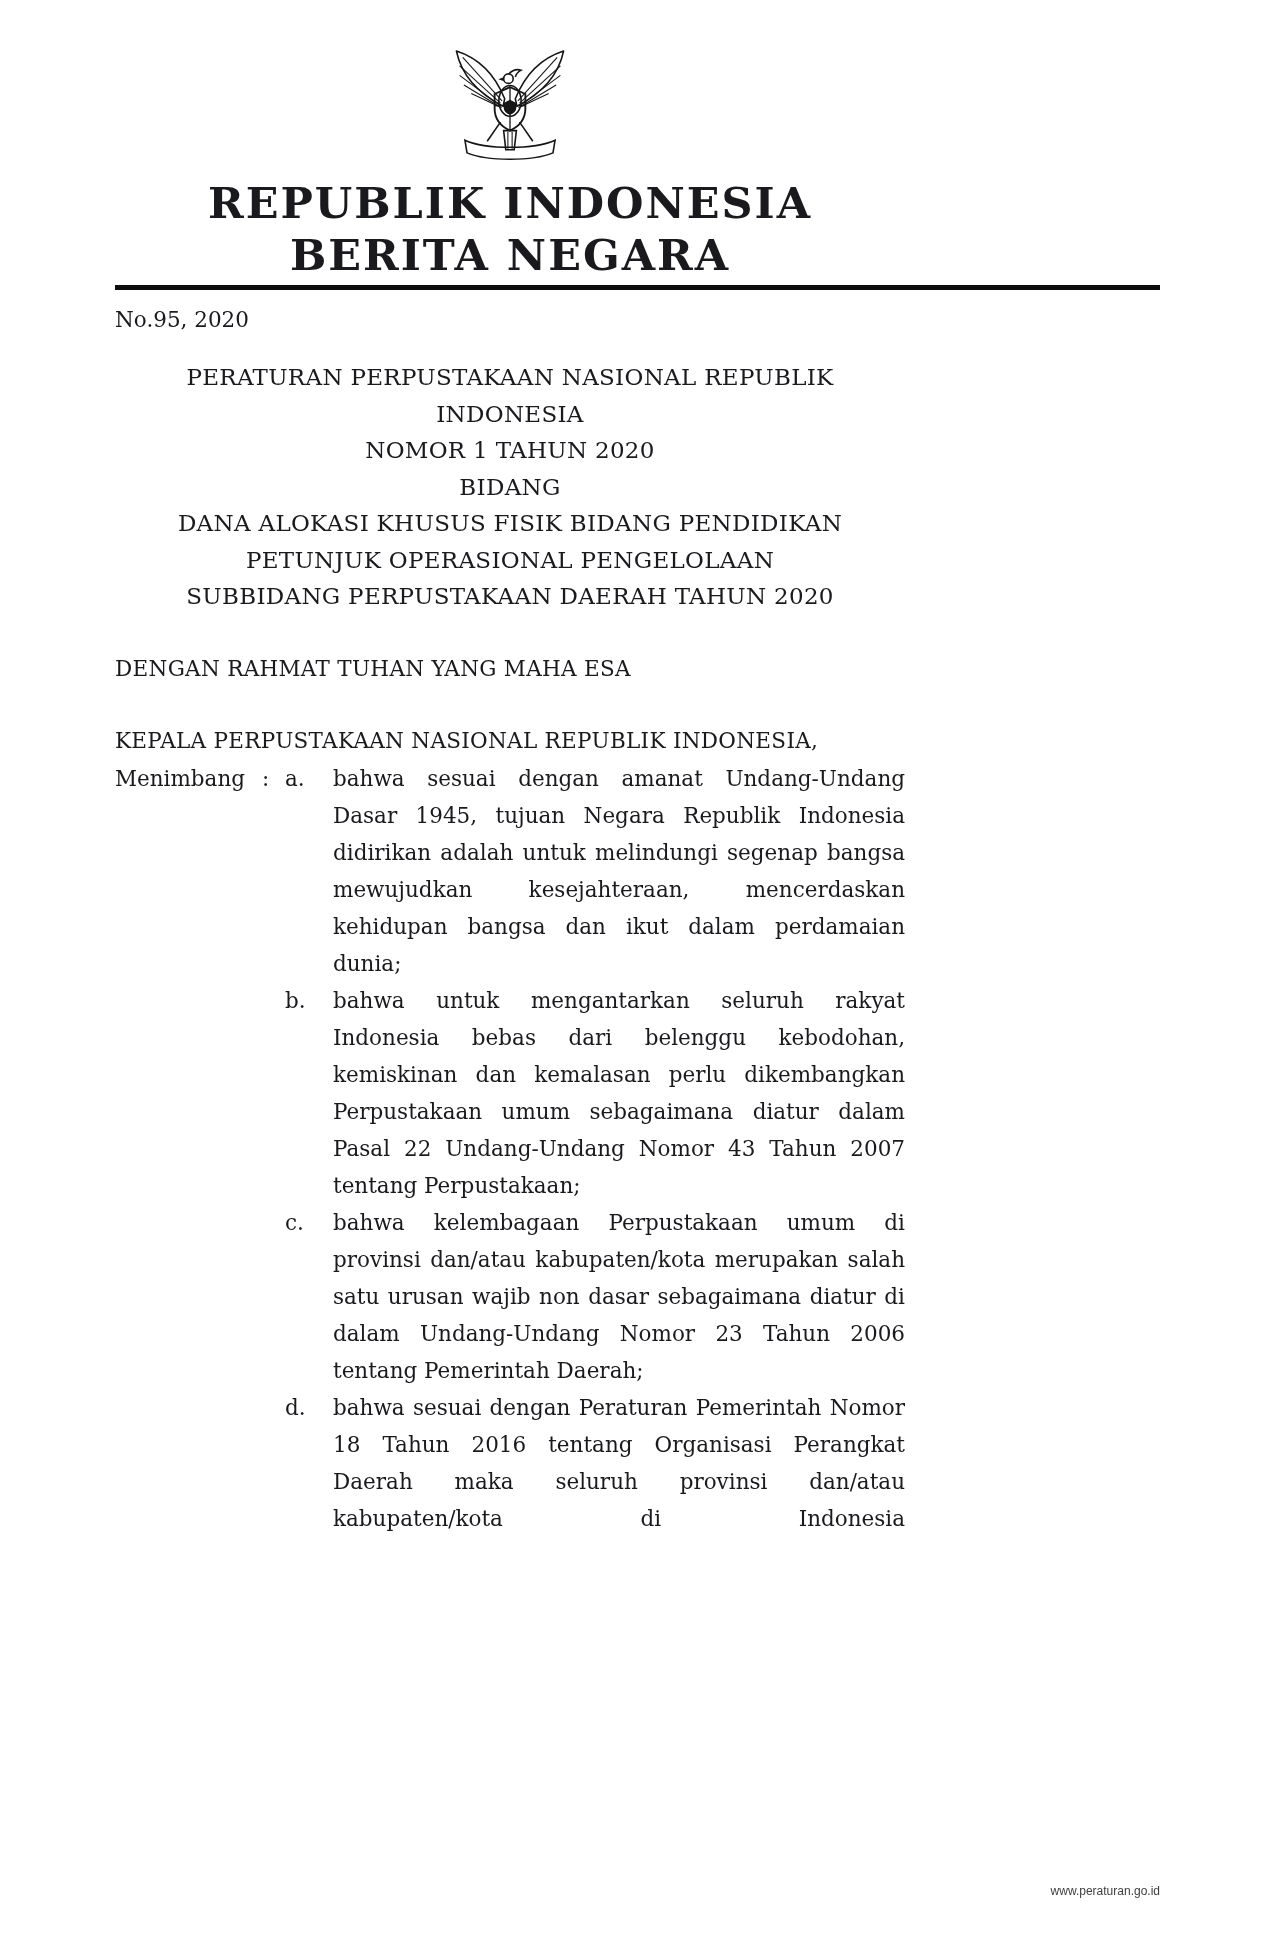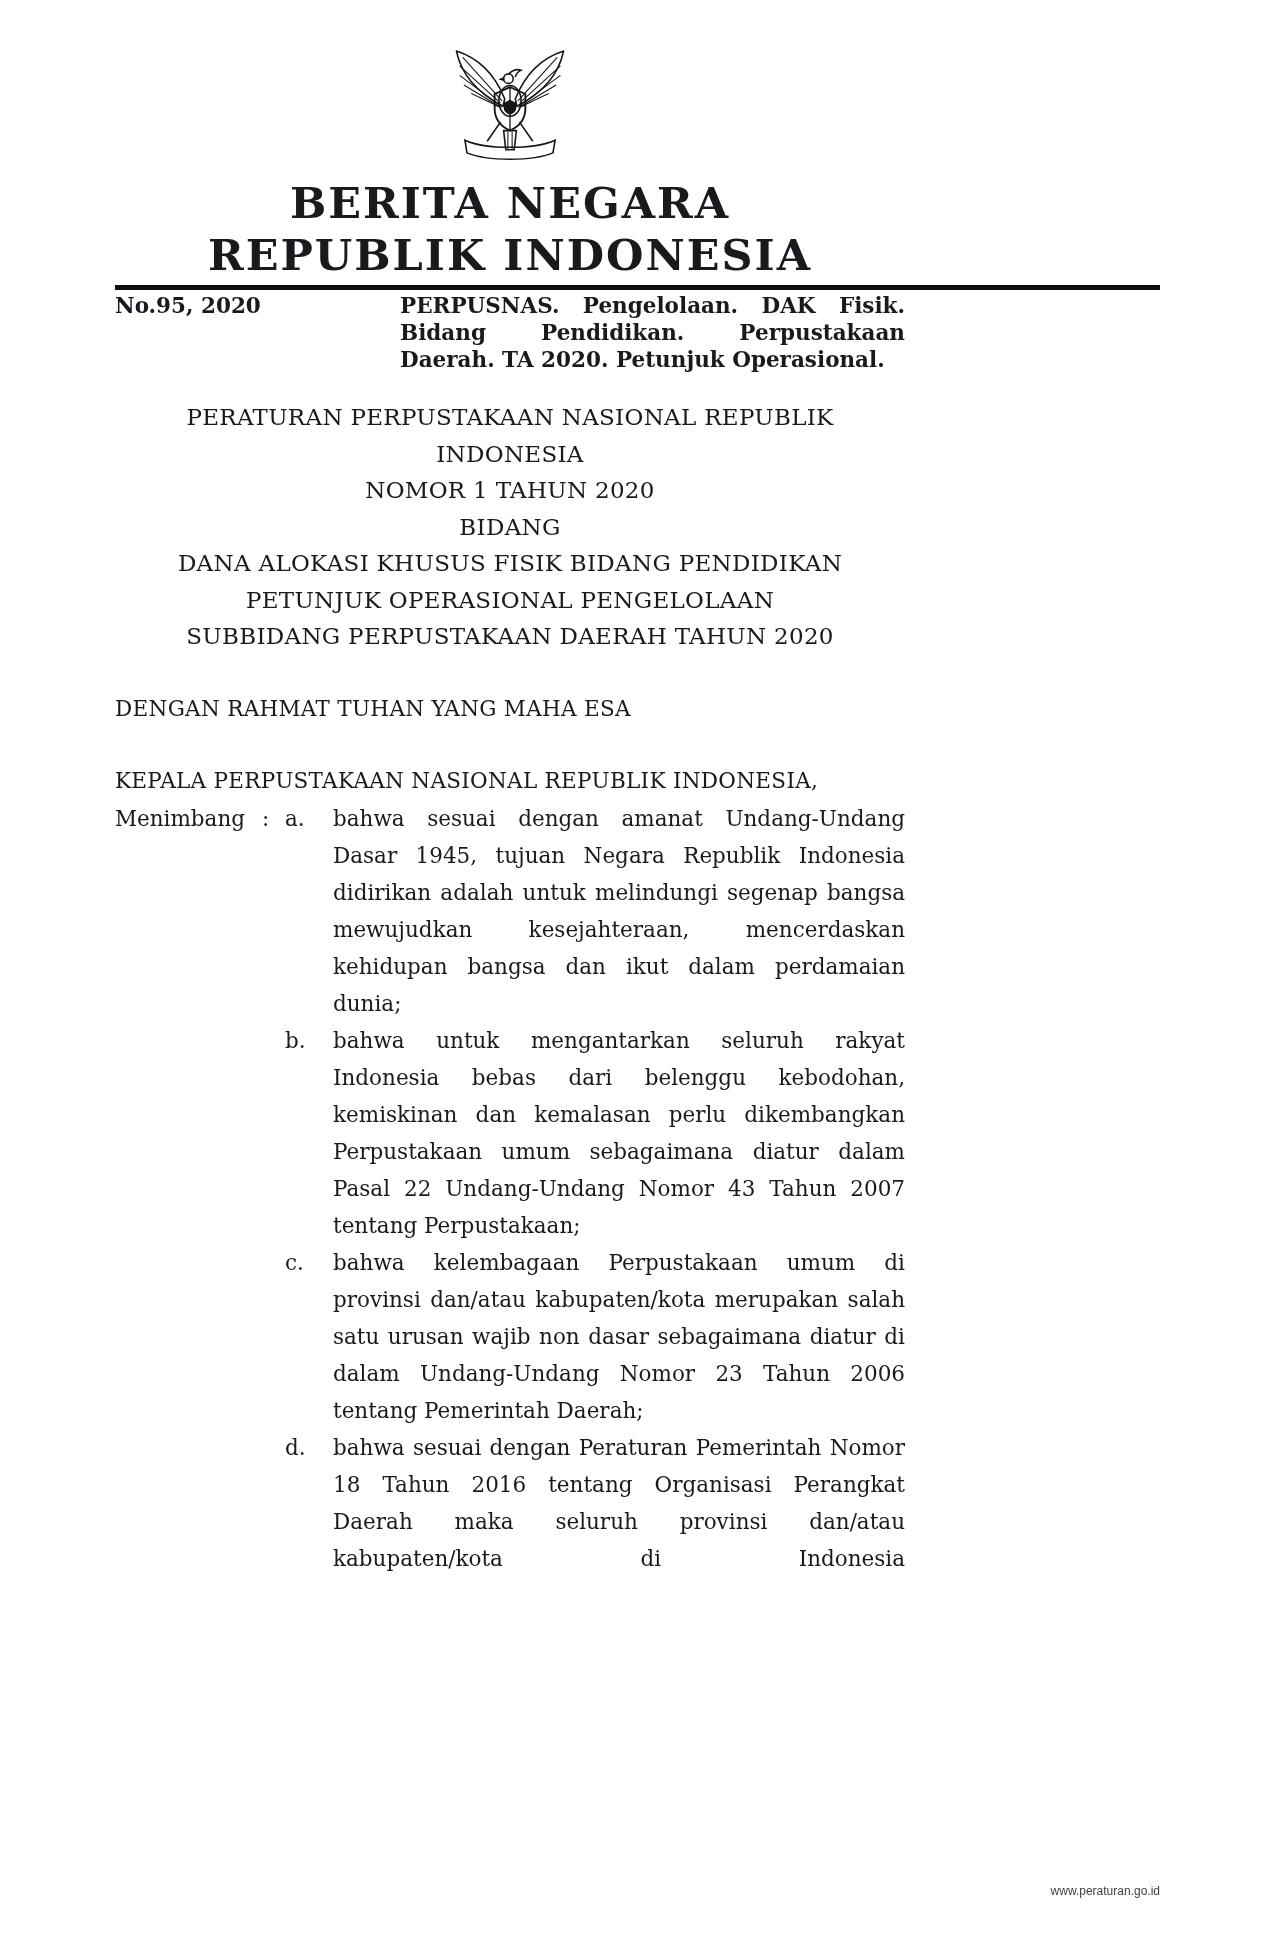--- a/index.html
+++ b/index.html
@@ -37,22 +37,21 @@
     margin-left:115px;
     width:1045px;
     height:5px;
     background:var(--rule);
     margin-top:4px;
   }
   .hdr-row{
     margin-left:115px;
     width:790px;
     display:flex;
-    margin-top:2px;
-    font-weight:bold;
+    margin-top:16px;
   }
   .hdr-no{
     flex:0 0 285px;
     font-size:21.5px;
     line-height:27px;
   }
   .hdr-subject{
     flex:1 1 auto;
     font-size:21.5px;
     line-height:27px;
@@ -148,29 +147,28 @@
 
         <path d="M103 178 L127 178 L123 214 L107 214 Z" fill="#ffffff" class="ln" stroke-width="3"></path>
         <g class="ln" stroke-width="2">
             <path d="M111 180 V 212"></path>
             <path d="M119 180 V 212"></path>
           </g>
 
         <path d="M30 196 C 70 214, 160 214, 200 196 L 196 220 C 158 236, 72 236, 34 220 Z" fill="#ffffff" class="ln" stroke-width="3"></path>
       </svg>
     </div>
+    <div class="mast-title">REPUBLIK INDONESIA</div>
     <div class="mast-title">BERITA NEGARA</div>
-    <div class="mast-title">REPUBLIK INDONESIA</div>
   </div>
 
   <div class="rule"></div>
 
   <div class="hdr-row">
     <div class="hdr-no">No.95, 2020</div>
-    <div class="hdr-subject">PERPUSNAS. Pengelolaan. DAK Fisik. Bidang Pendidikan. Perpustakaan Daerah. TA 2020. Petunjuk Operasional.</div>
   </div>
 
   <div class="title-block">
     <div>PERATURAN PERPUSTAKAAN NASIONAL REPUBLIK INDONESIA</div>
     <div>NOMOR 1 TAHUN 2020</div>
     <div>BIDANG</div>
     <div>DANA ALOKASI KHUSUS FISIK BIDANG PENDIDIKAN</div>
     <div>PETUNJUK OPERASIONAL PENGELOLAAN</div>
     <div>SUBBIDANG PERPUSTAKAAN DAERAH TAHUN 2020</div>
   </div>

